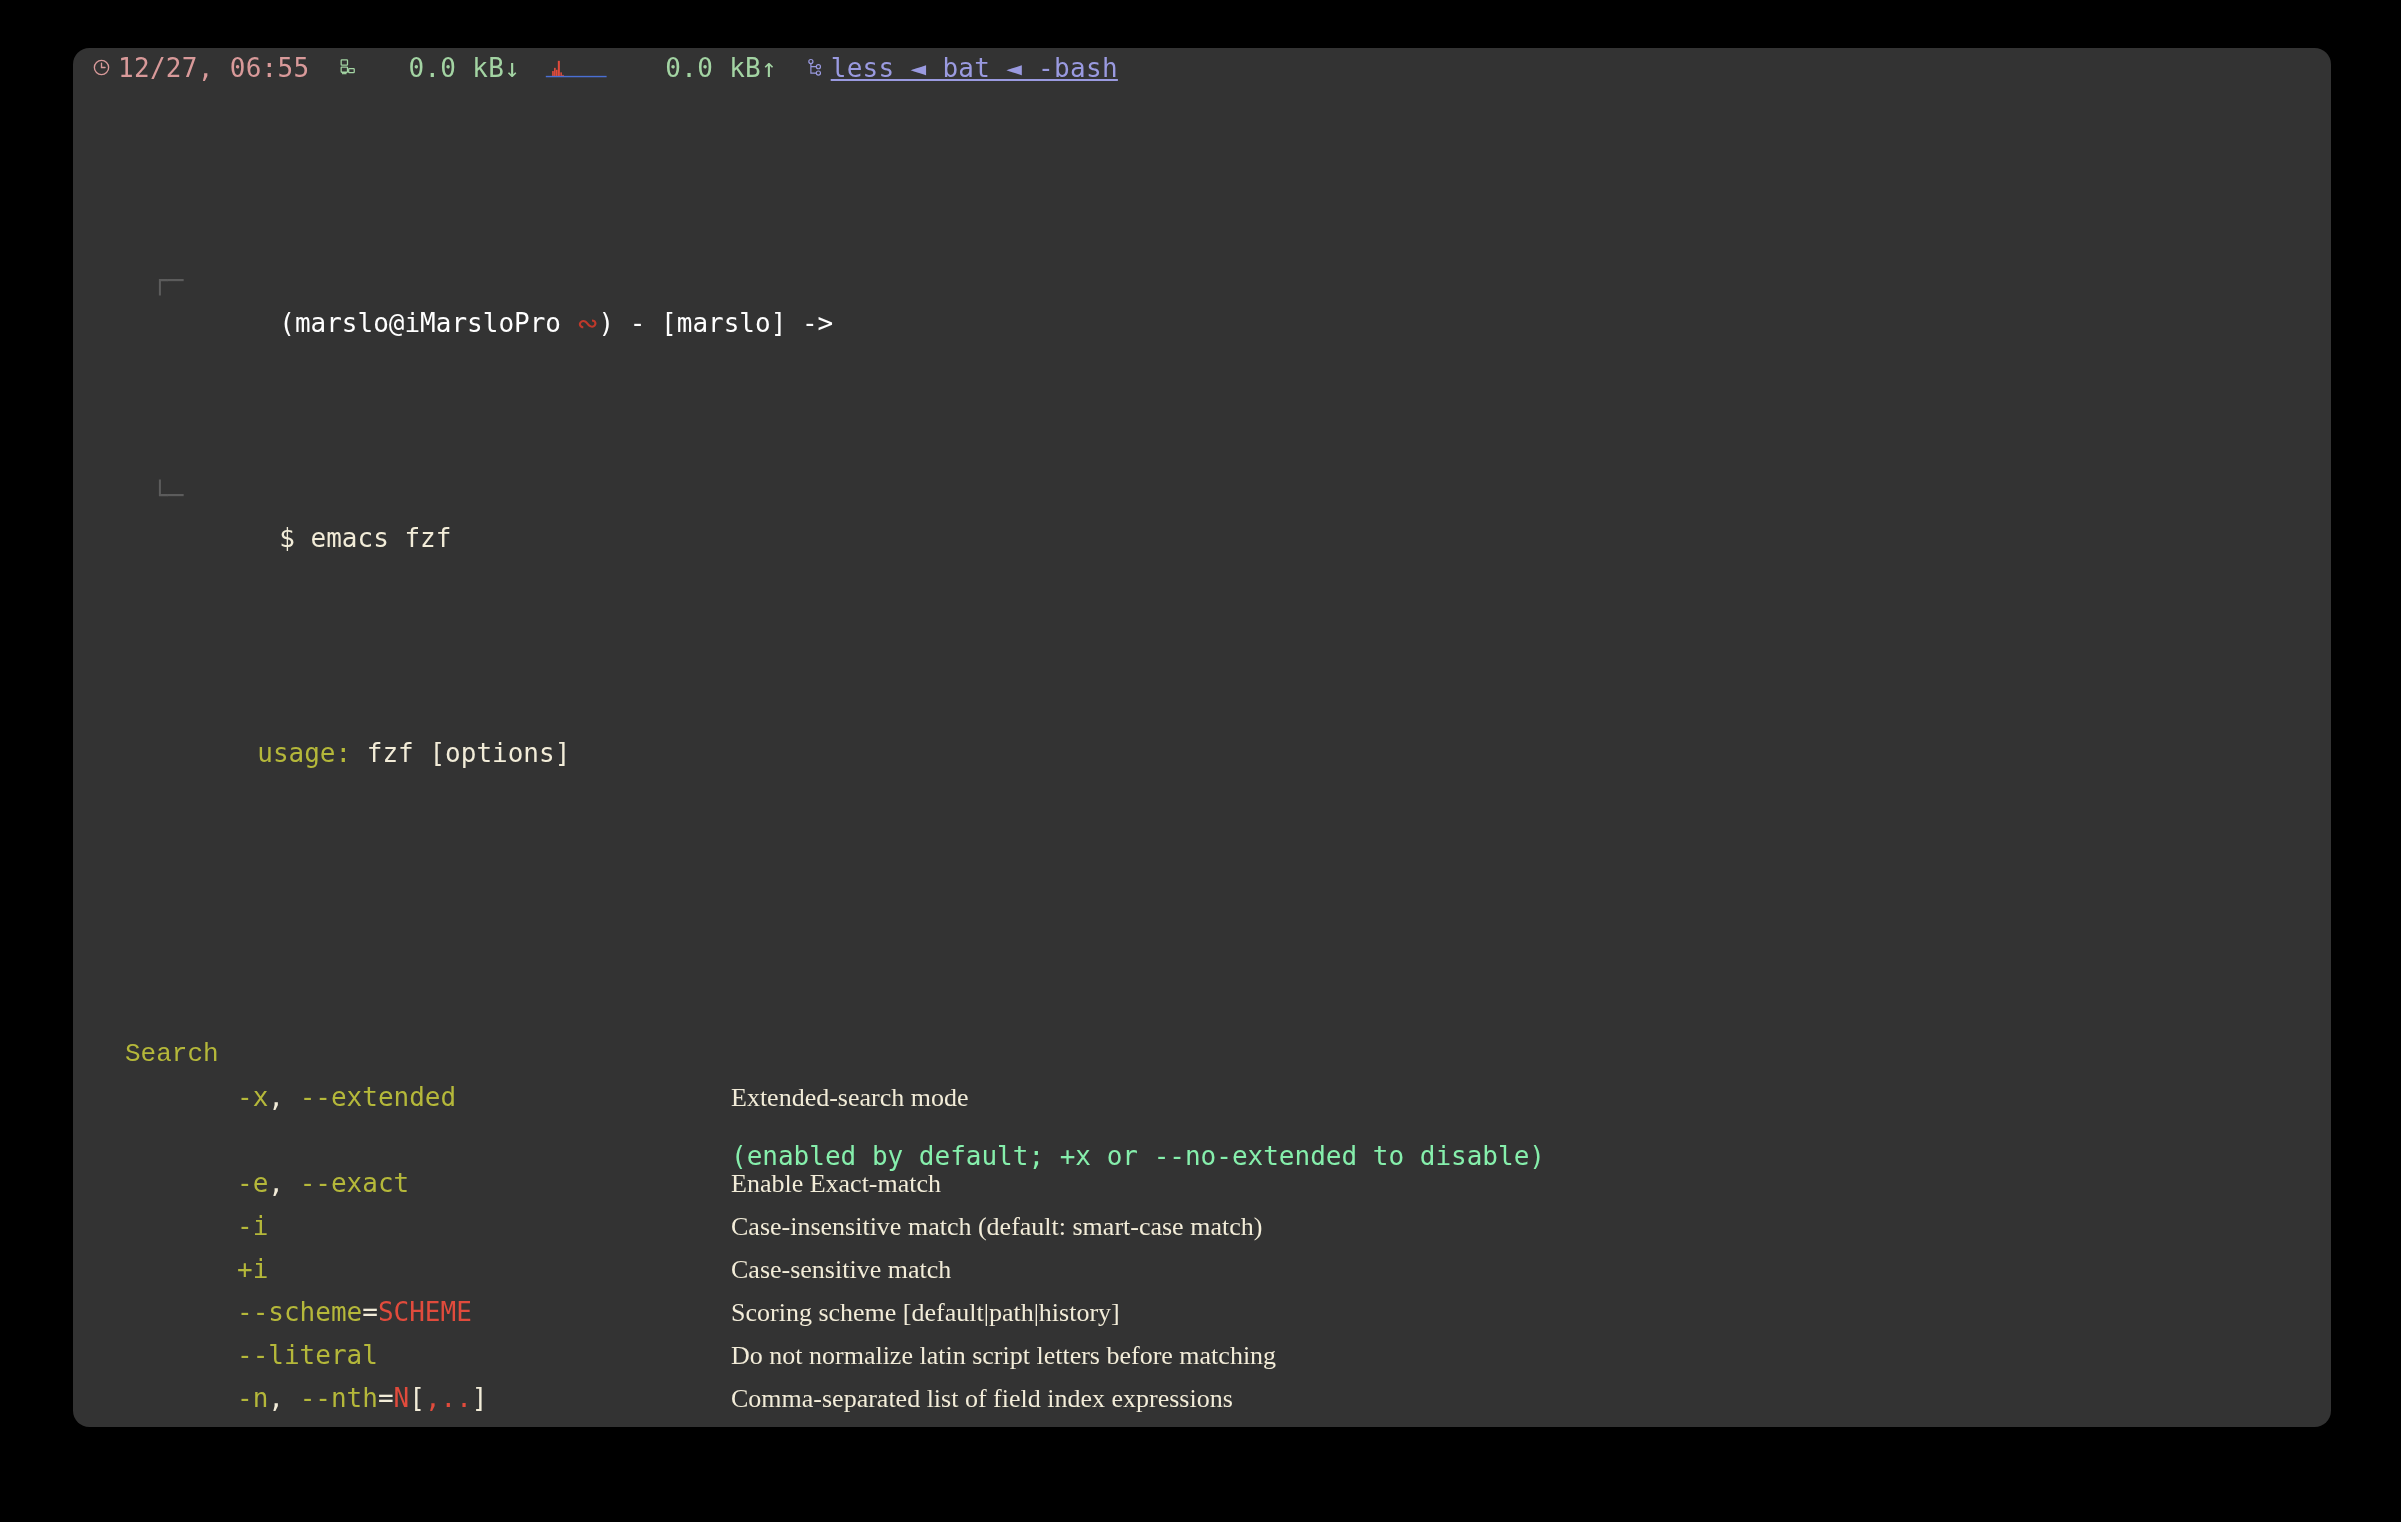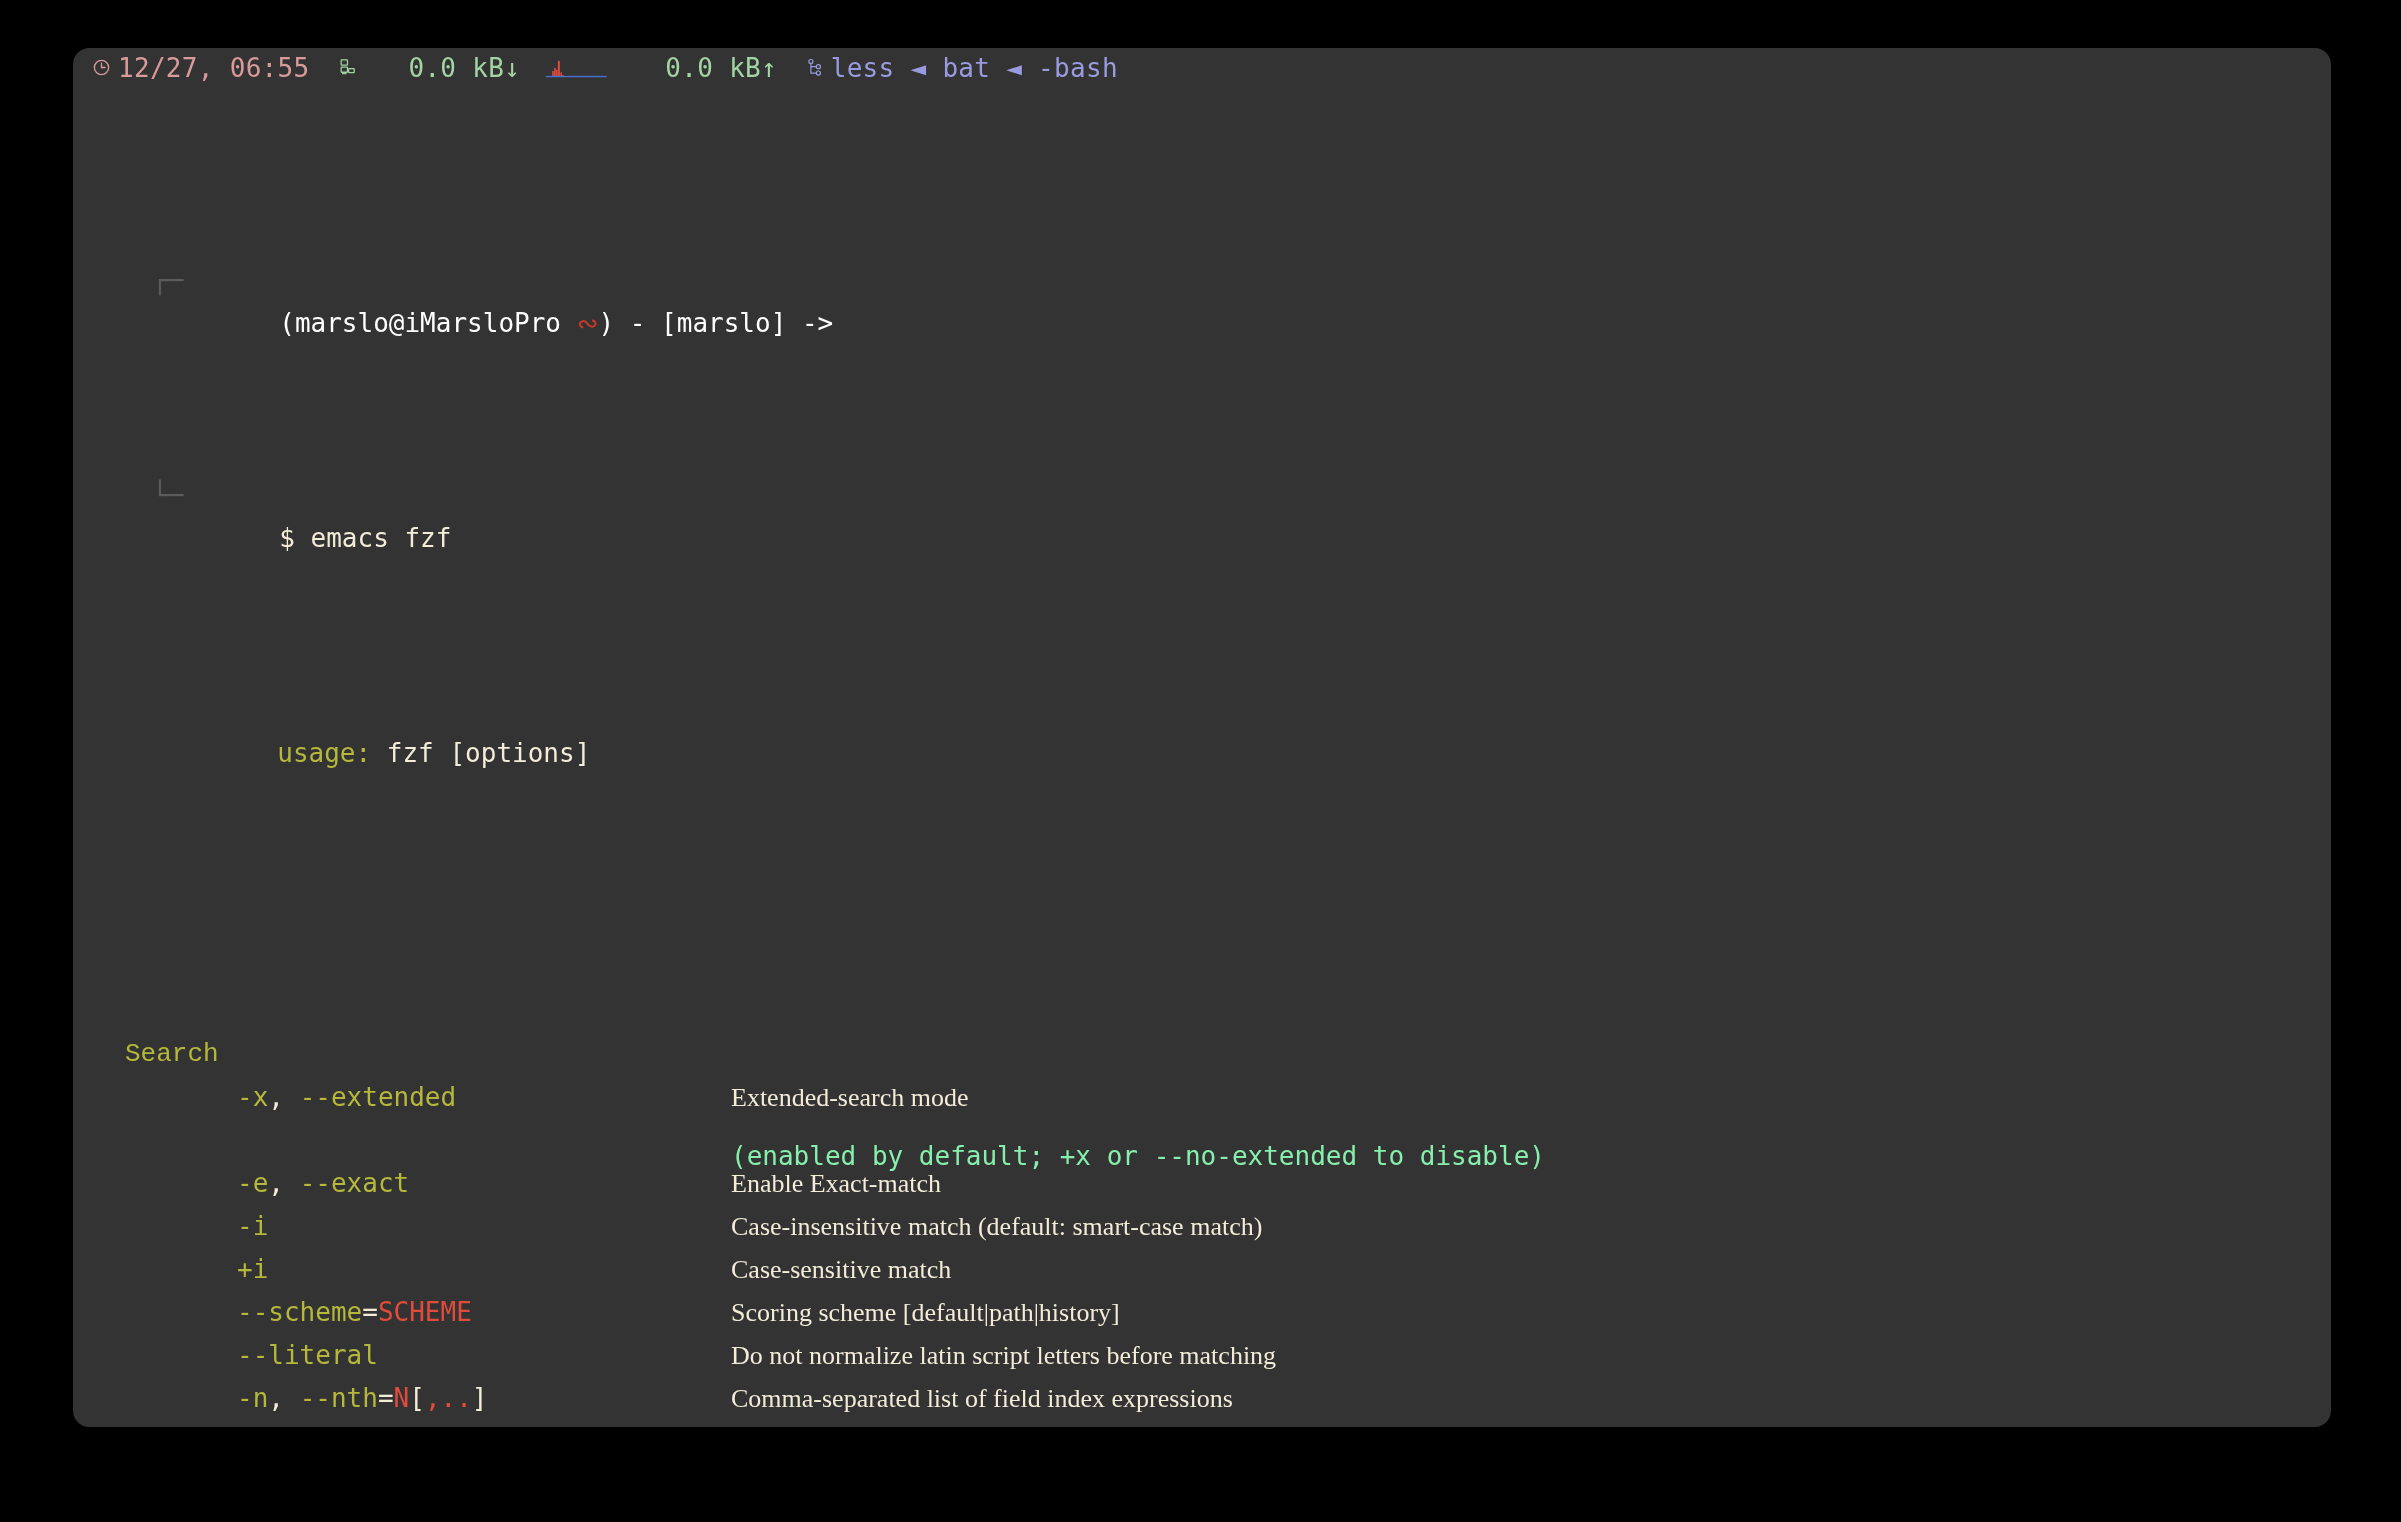--- a/index.html
+++ b/index.html
@@ -52,21 +52,21 @@
   .sb-group {
     display: flex;
     align-items: center;
   }
 
   .sb-gap-lg { width: 29px; }
   .sb-gap-md { width: 21.4px; }
 
   .sb-clock { color: #d99a9a; }
   .sb-net   { color: #a3d4a3; gap: 44px; }
-  .sb-proc  { color: #9a9ae0; }
+  .sb-proc  { color: #9a9ae0; text-decoration: underline; }
 
   .sb-icon {
     display: inline-block;
     vertical-align: middle;
     line-height: 0;
     margin-right: 7px;
   }
 
   
   .sparkline {
@@ -212,21 +212,21 @@
       <div class="line prompt-line">
         <span class="pbox c-dim">┌─</span><span class="c-muted">(marslo@iMarsloPro </span><span class="c-redwave">∾</span><span class="c-muted">)</span><span class="c-muted"> - </span><span class="c-muted">[marslo]</span><span class="c-muted"> -&gt;</span>
       </div>
 
       
       <div class="line prompt-line">
         <span class="pbox c-dim">└─</span><span class="c-cream">$</span><span class="c-cream"> </span><span class="c-cream">emacs fzf</span>
       </div>
 
       
-      <div class="line" style="padding-left:79px">
+      <div class="line" style="padding-left:59px">
         <span class="c-olive">usage:</span><span class="c-cream"> fzf [options]</span>
       </div>
 
       <div class="line blank"></div>
 
       <div id="sections-root"><div class="line ind-sec"><span style="color: rgb(181, 184, 58);">Search</span></div><div class="opt-row"><span class="opt-flag"><span style="color: rgb(181, 184, 58);">-x</span><span style="color: rgb(242, 236, 216);">, </span><span style="color: rgb(181, 184, 58);">--extended</span></span><span class="opt-desc">Extended-search mode</span></div><div class="opt-row"><span class="cont-desc">(enabled by default; +x or --no-extended to disable)</span></div><div class="opt-row"><span class="opt-flag"><span style="color: rgb(181, 184, 58);">-e</span><span style="color: rgb(242, 236, 216);">, </span><span style="color: rgb(181, 184, 58);">--exact</span></span><span class="opt-desc">Enable Exact-match</span></div><div class="opt-row"><span class="opt-flag"><span style="color: rgb(181, 184, 58);">-i</span></span><span class="opt-desc">Case-insensitive match (default: smart-case match)</span></div><div class="opt-row"><span class="opt-flag"><span style="color: rgb(181, 184, 58);">+i</span></span><span class="opt-desc">Case-sensitive match</span></div><div class="opt-row"><span class="opt-flag"><span style="color: rgb(181, 184, 58);">--scheme</span><span style="color: rgb(242, 236, 216);">=</span><span style="color: rgb(225, 75, 60);">SCHEME</span></span><span class="opt-desc">Scoring scheme [default|path|history]</span></div><div class="opt-row"><span class="opt-flag"><span style="color: rgb(181, 184, 58);">--literal</span></span><span class="opt-desc">Do not normalize latin script letters before matching</span></div><div class="opt-row"><span class="opt-flag"><span style="color: rgb(181, 184, 58);">-n</span><span style="color: rgb(242, 236, 216);">, </span><span style="color: rgb(181, 184, 58);">--nth</span><span style="color: rgb(242, 236, 216);">=</span><span style="color: rgb(225, 75, 60);">N</span><span style="color: rgb(242, 236, 216);">[</span><span style="color: rgb(225, 75, 60);">,</span><span style="color: rgb(225, 75, 60);">.</span><span style="color: rgb(225, 75, 60);">.</span><span style="color: rgb(242, 236, 216);">]</span></span><span class="opt-desc">Comma-separated list of field index expressions</span></div><div class="opt-row"><span class="cont-desc">for limiting search scope. Each can be a non-zero</span></div></div>
 
     </div>
 
   </div>

